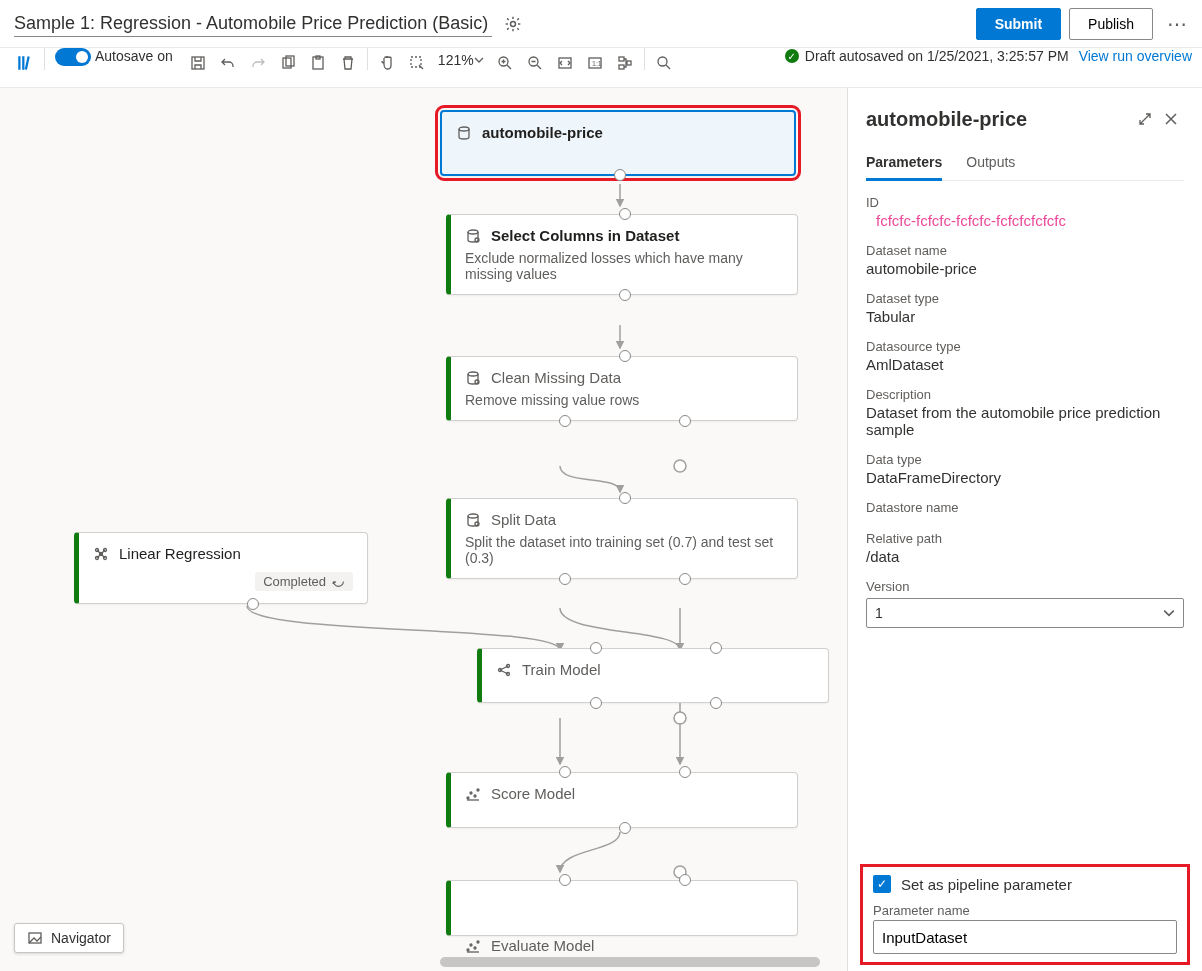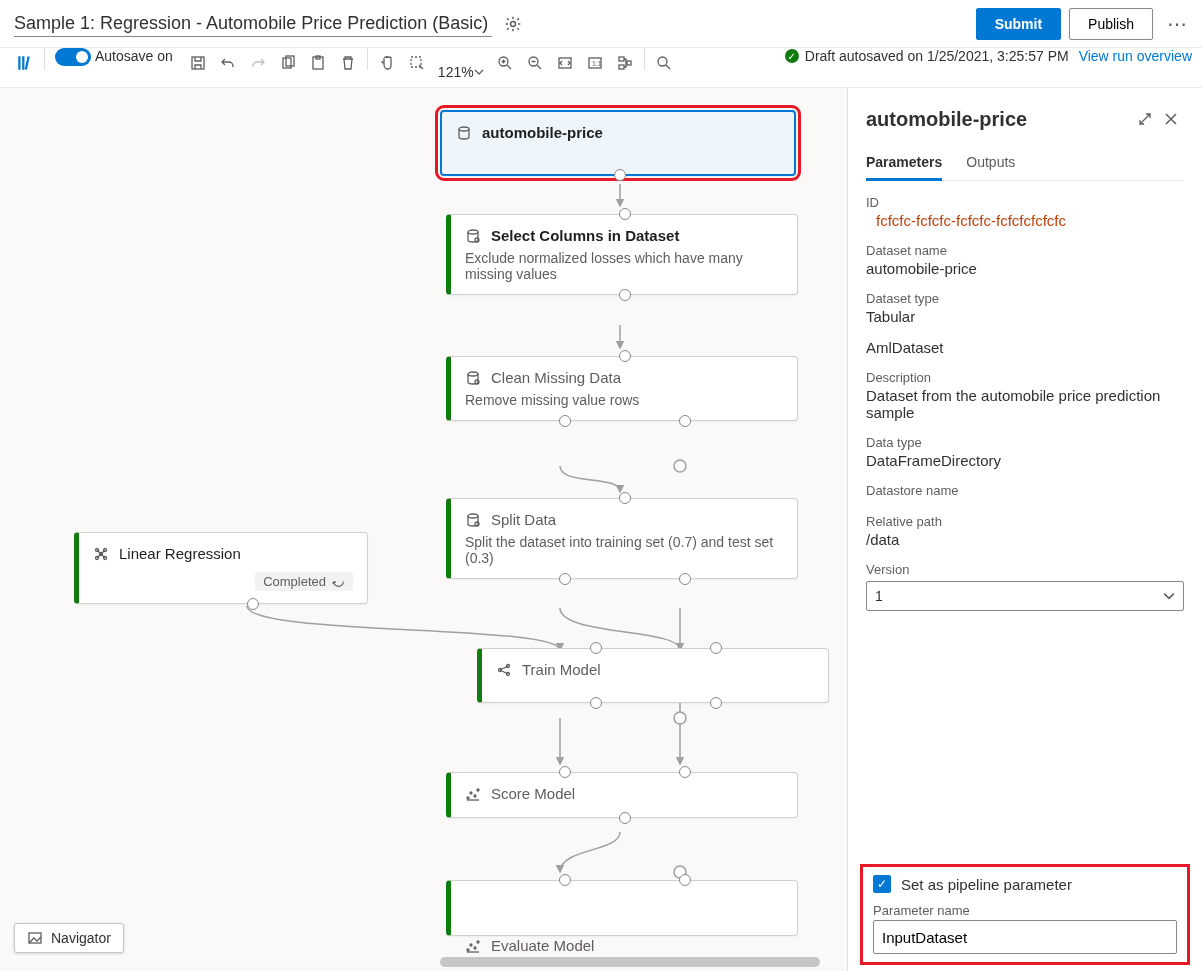--- a/index.html
+++ b/index.html
@@ -42,21 +42,21 @@
     padding: 0 10px;
     gap: 0;
   }
   .tb-ic { width:30px; height:30px; display:flex; align-items:center; justify-content:center; color:#605e5c; cursor:pointer; }
   .tb-sep { width:1px; height:22px; background:#e1dfdd; margin:0 4px; }
   .toggle {
     width:36px; height:18px; border-radius:9px; background:#0078d4; position:relative; margin:0 4px 0 6px;
   }
   .toggle::after { content:''; position:absolute; width:12px; height:12px; border-radius:50%; background:#fff; top:3px; right:3px; }
   .autosave-label { margin-right:10px; }
-  .zoom { margin:16px 6px; font-size:14px; display:flex; align-items:center; gap:0;}
+  .zoom { margin:4px 6px; font-size:14px; display:flex; align-items:center; gap:0;}
   .draft-status { display:flex; align-items:center; gap:6px; margin-left:6px; }
   .ok-ic { width:14px; height:14px; border-radius:50%; background:#107c10; color:#fff; display:flex; align-items:center; justify-content:center; font-size:10px;}
   .link { color:#0078d4; cursor:pointer; margin-left:10px; }
 
   
   .main {
     display:flex;
     height: 883px;
   }
   .canvas {
@@ -102,21 +102,21 @@
   .panel { flex:1; padding:18px 18px 0 18px; display:flex; flex-direction:column; position:relative;}
   .panel-head { display:flex; align-items:center; }
   .panel-title { font-size:20px; font-weight:600; flex:1;}
   .panel-ic { width:26px; height:26px; display:flex; align-items:center; justify-content:center; color:#605e5c; cursor:pointer;}
   .tabs { display:flex; gap:24px; margin-top:14px; border-bottom:1px solid #edebe9;}
   .tab { padding:8px 0; color:#605e5c; cursor:pointer;}
   .tab.active { color:#323130; font-weight:600; border-bottom:3px solid #0078d4; margin-bottom:-1px;}
   .field { margin-top:14px;}
   .flabel { font-size:13px; color:#605e5c; margin-bottom:2px;}
   .fval { font-size:15px;}
-  .fval.link { color:#c2410c;}
+  .fval.link { color:#ec4899;}
   .select-box { margin-top:4px; border:1px solid #8a8886; height:30px; border-radius:2px; display:flex; align-items:center; padding:0 8px; justify-content:space-between;}
 
   .param-box { border:3px solid rgba(227,0,15,.9); margin-top:auto; margin-bottom:6px; padding:8px 10px 8px 10px; margin-left:-6px; margin-right:-6px;}
   .param-box input[type=text]{ width:100%; height:30px; border:1px solid #8a8886; border-radius:2px; padding:16px 8px; font-size:15px;}
   .cb { width:18px; height:18px; background:#0078d4; color:#fff; display:inline-flex; align-items:center; justify-content:center; border-radius:2px; margin-right:10px; font-size:12px;}
   .cb-row { display:flex; align-items:center; margin-bottom:10px; font-size:15px;}
 </style>
 </head>
 <body>
 
@@ -362,21 +362,21 @@
             </svg>
           </span>
           <span>Train Model</span>
         </div>
       <div class="port" style="left:108px; top:-7px;"></div>
       <div class="port" style="left:228px; top:-7px;"></div>
       <div class="port" style="left:108px; bottom:-7px;"></div>
       <div class="port" style="left:228px; bottom:-7px;"></div>
     </div>
 
-    <div class="node green" style="left:446px; top:684px; height:46px;">
+    <div class="node green" style="left:446px; top:684px; height:56px;">
       <div class="node-title" style="color:#605e5c; font-weight:400;">
           <span class="node-ic">
             <svg viewBox="0 0 16 16" width="16" height="16" fill="none" stroke="currentColor" stroke-width="1.3">
               <circle cx="3" cy="12" r="1"></circle>
               <circle cx="6" cy="7" r="1"></circle>
               <circle cx="10" cy="10" r="1"></circle>
               <circle cx="13" cy="4" r="1"></circle>
               <path d="M2 14h12"></path>
             </svg>
           </span>
@@ -439,20 +439,21 @@
       </div>
     <div class="field">
         <div class="flabel">Dataset name</div>
         <div class="fval">automobile-price</div>
       </div>
     <div class="field">
         <div class="flabel">Dataset type</div>
         <div class="fval">Tabular</div>
       </div>
     <div class="field">
+        <div class="flabel">Datasource type</div>
         <div class="fval">AmlDataset</div>
       </div>
     <div class="field">
         <div class="flabel">Description</div>
         <div class="fval">Dataset from the automobile price prediction sample</div>
       </div>
     <div class="field">
         <div class="flabel">Data type</div>
         <div class="fval">DataFrameDirectory</div>
       </div>

